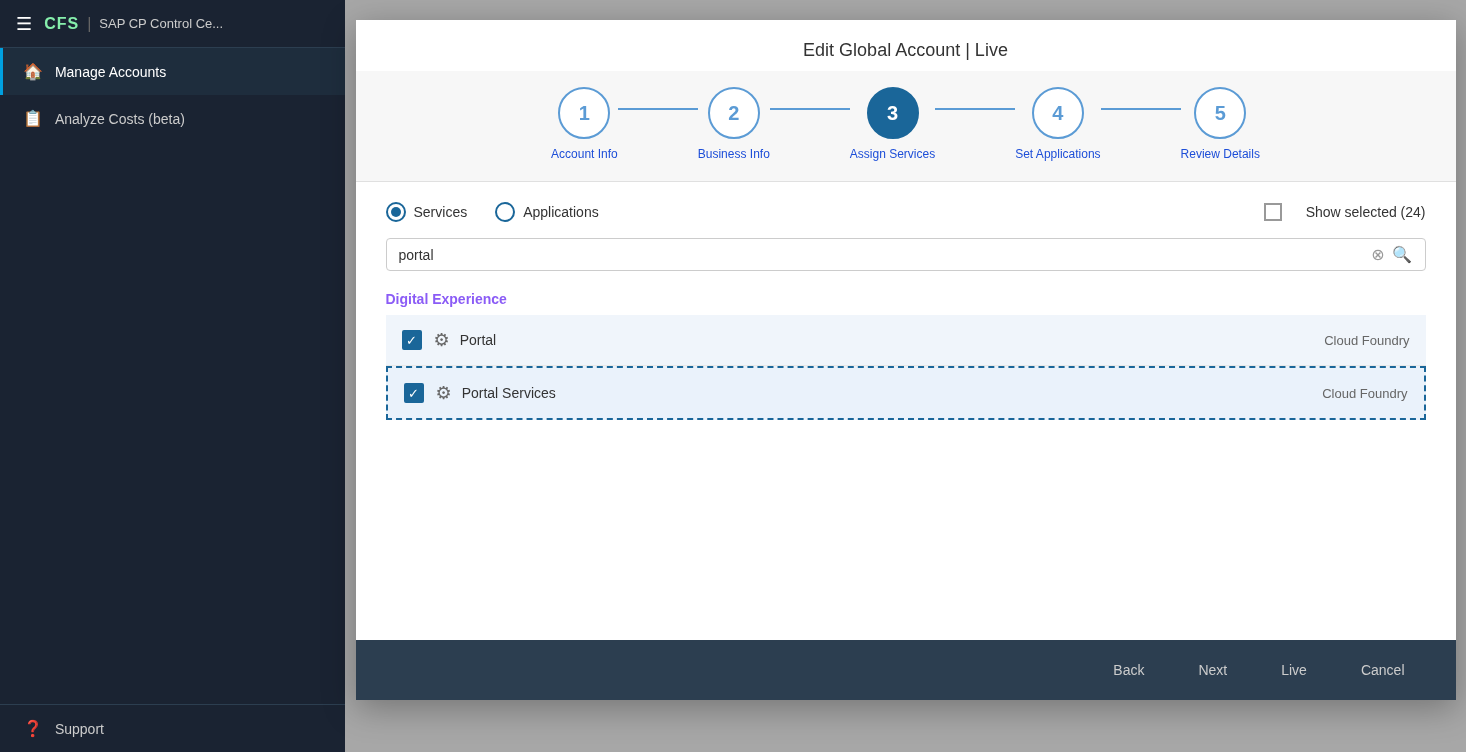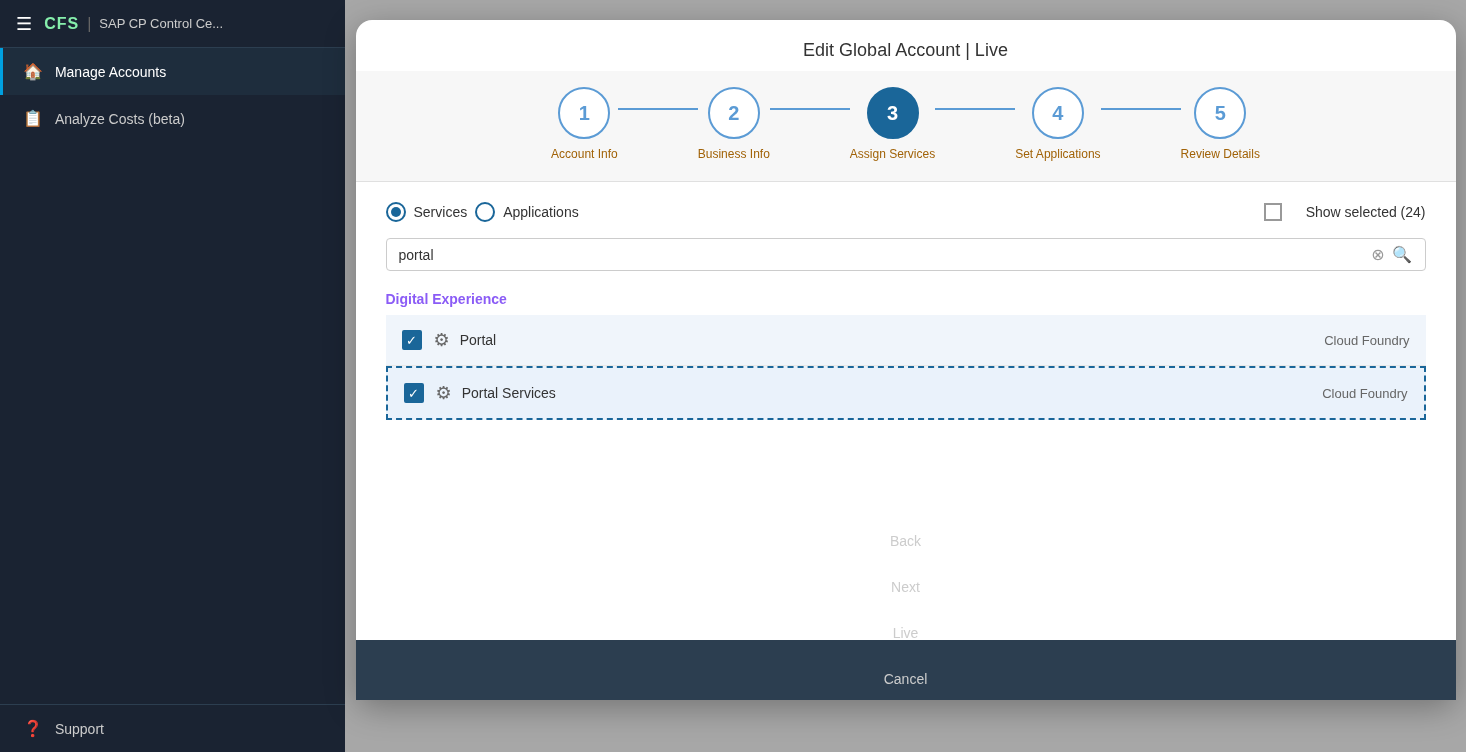--- a/index.html
+++ b/index.html
@@ -73,21 +73,21 @@
       display: flex;
       align-items: flex-start;
       justify-content: center;
       padding-top: 0;
     }
 
     .modal {
       background: #fff;
       width: 1100px;
       min-height: 680px;
-      border-radius: 16px;
+      border-radius: 0;
       box-shadow: 0 8px 32px rgba(0,0,0,0.3);
       display: flex;
       flex-direction: column;
       margin-top: 20px;
     }
 
     .modal-header {
       text-align: center;
       padding: 20px 30px 10px;
       font-size: 18px;
@@ -140,42 +140,42 @@
 
     .step-circle.active {
       background: #1a6699;
       border-color: #1a6699;
       color: #fff;
     }
 
     .step-label {
       margin-top: 8px;
       font-size: 12px;
-      color: #a16207;
+      color: #1d4ed8;
       text-align: center;
       white-space: nowrap;
     }
 
     
     .modal-body {
       padding: 20px 30px;
       flex: 1;
     }
 
     
     .filter-row {
       display: flex;
       align-items: center;
       margin-bottom: 16px;
     }
 
     .radio-group {
       display: flex;
       align-items: center;
-      gap: 8px;
+      gap: 28px;
       flex: 1;
     }
 
     .radio-item {
       display: flex;
       align-items: center;
       gap: 8px;
       cursor: pointer;
     }
 
@@ -314,21 +314,20 @@
     
     .modal-footer-area {
       background: #2c3e50;
       height: 60px;
       display: flex;
       align-items: center;
       justify-content: flex-end;
       padding: 4px 30px;
       gap: 12px;
       margin-top: auto;
-      flex-direction: column;
     }
 
     .footer-btn {
       padding: 8px 20px;
       font-size: 14px;
       cursor: pointer;
       border-radius: 4px;
       border: 1px solid transparent;
     }
 

